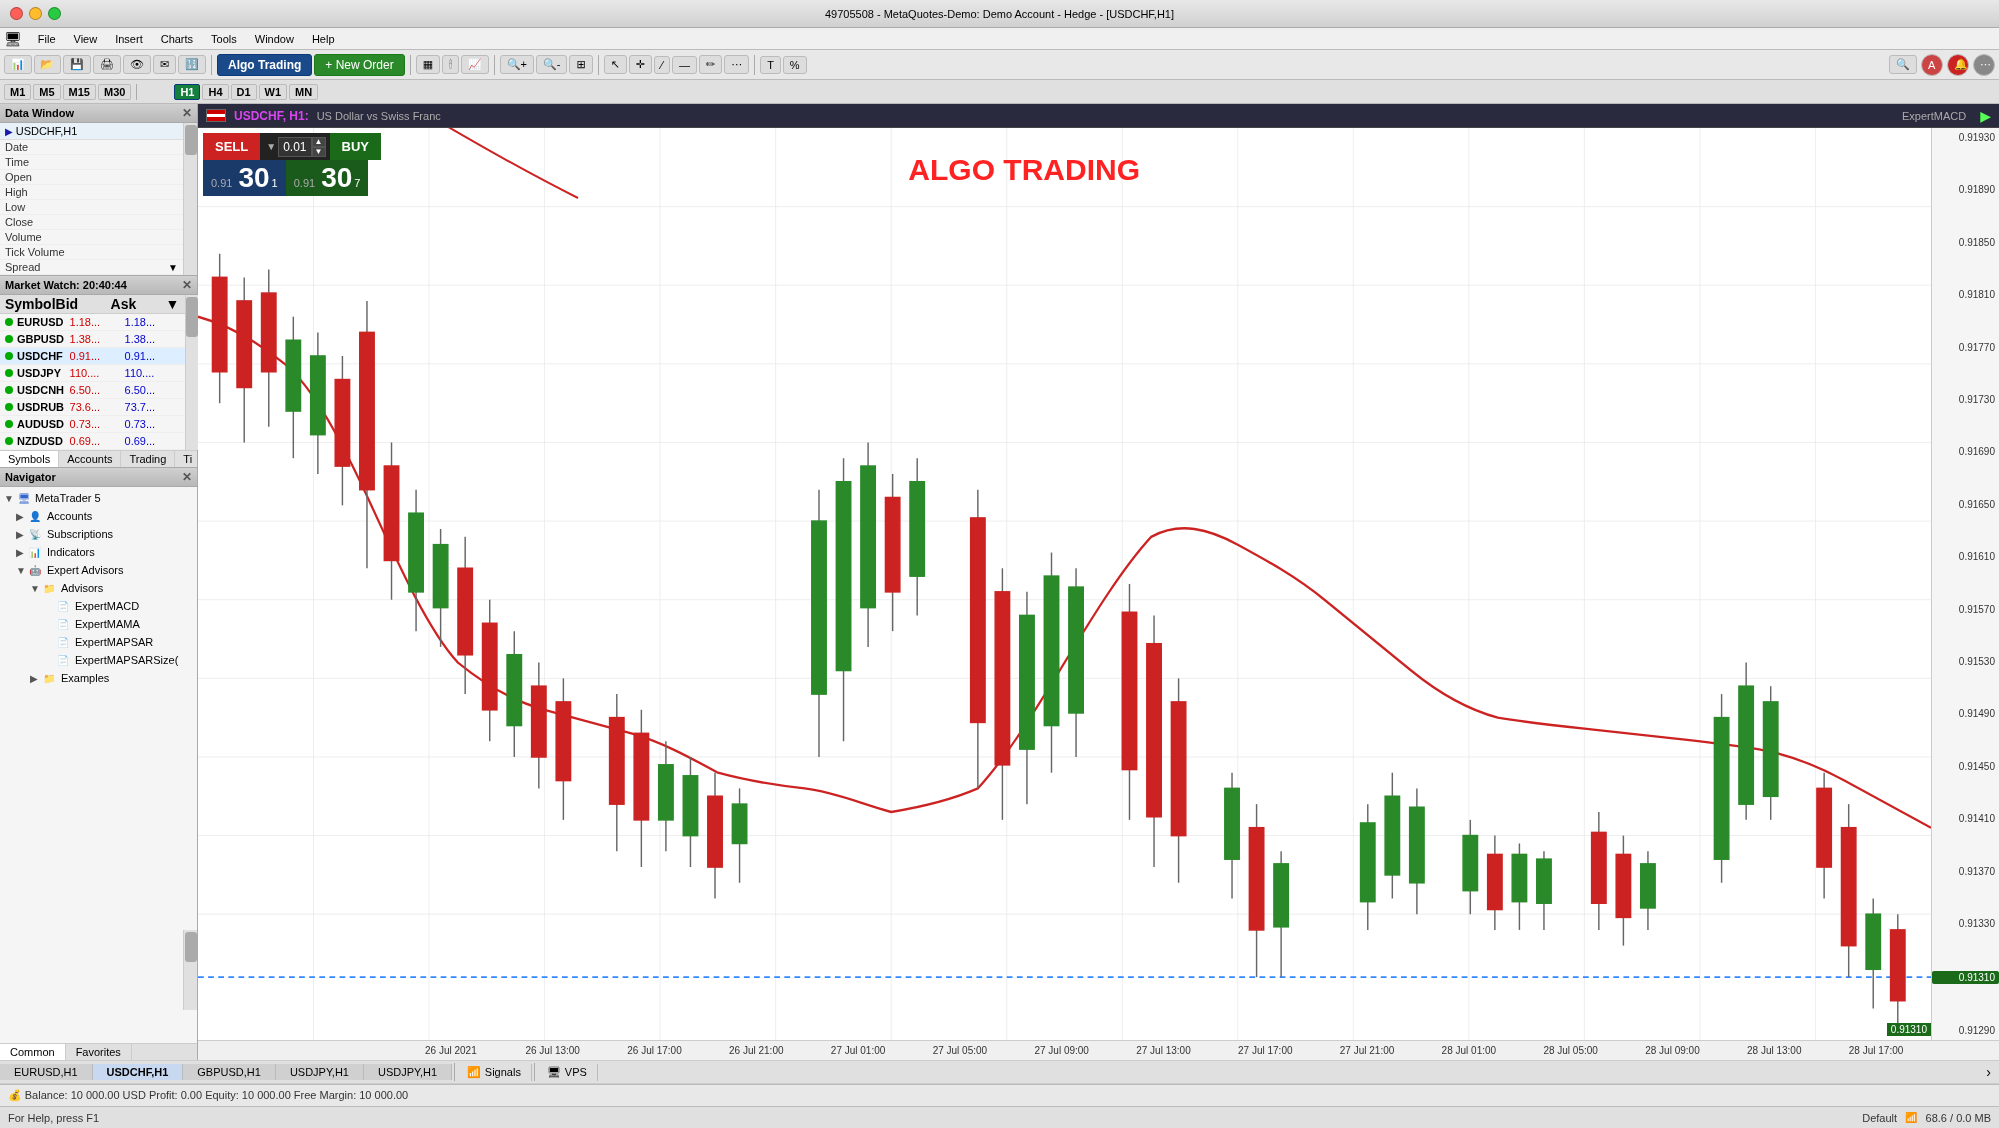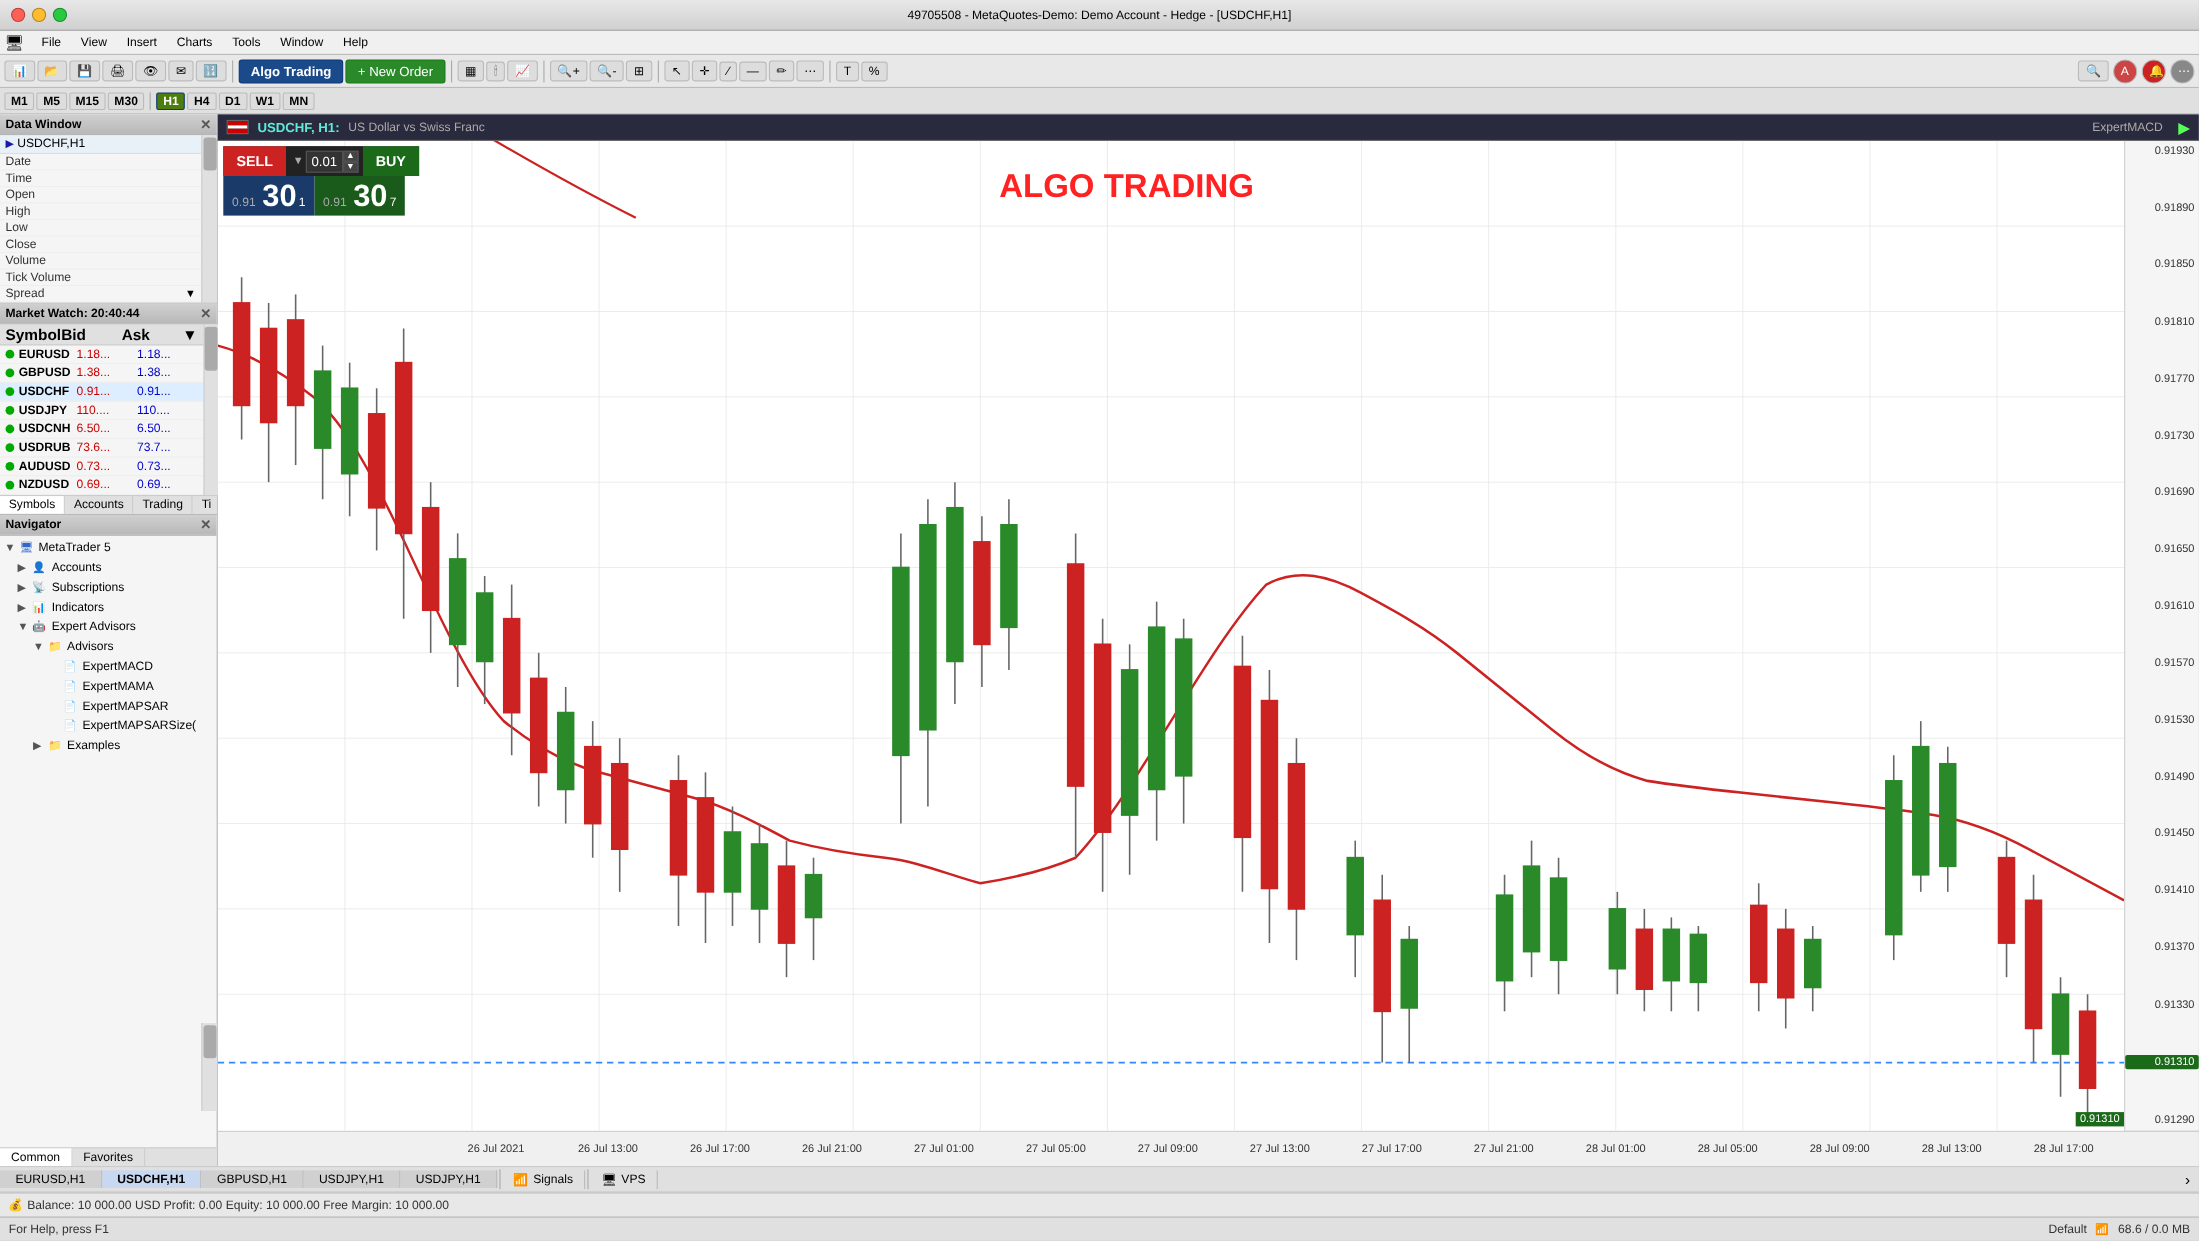--- a/index.html
+++ b/index.html
@@ -19,21 +19,21 @@
 
     
     #toolbar { background: #e8e8e8; height: 30px; display: flex; align-items: center; border-bottom: 1px solid #bbb; padding: 0 4px; gap: 2px; }
     .tb-btn { padding: 2px 6px; background: #ddd; border: 1px solid #bbb; border-radius: 3px; cursor: pointer; font-size: 11px; display: flex; align-items: center; gap: 3px; }
     .tb-sep { width: 1px; height: 20px; background: #aaa; margin: 0 3px; }
     .tb-algo { background: #1a4a8a; color: #fff; border: 1px solid #0a3a7a; padding: 3px 10px; border-radius: 3px; cursor: pointer; font-size: 12px; font-weight: bold; }
     .tb-neworder { background: #2a8a2a; color: #fff; border: 1px solid #1a7a1a; padding: 3px 10px; border-radius: 3px; cursor: pointer; font-size: 12px; }
 
     
     .tf-btn { padding: 1px 5px; background: #ddd; border: 1px solid #bbb; border-radius: 2px; cursor: pointer; font-size: 11px; font-weight: bold; }
-    .tf-btn.active { background: #4d7c0f; color: #fff; border-color: #0a3a7a; }
+    .tf-btn.active { background: #15803d; color: #fff; border-color: #0a3a7a; margin-left: 32px; }
     .tf-sep { width: 1px; height: 16px; background: #aaa; margin: 0 3px; }
 
     
     #main { display: flex; height: calc(1128px - 28px - 22px - 30px - 28px - 24px - 22px); border-radius: 28px; }
 
     
     #left-panel { width: 198px; display: flex; flex-direction: column; border-right: 1px solid #aaa; background: #f5f5f5; }
 
     
     #data-window { border-bottom: 1px solid #aaa; }
@@ -437,21 +437,21 @@
 
   <div id="chart-wrapper">
 
     <div id="chart-header">
 
       <div style="width:20px; height:13px; border:1px solid #666; overflow:hidden; display:flex; flex-direction:column;">
         <div style="flex:1; background:#cc0000;"></div>
         <div style="flex:1; background:#fff;"></div>
         <div style="flex:1; background:#cc0000;"></div>
       </div>
-      <span style="color:#5eead4; font-size:12px; font-weight:bold;">USDCHF, H1:</span>
+      <span style="color:#d946ef; font-size:12px; font-weight:bold;">USDCHF, H1:</span>
       <span style="color:#aaa; font-size:11px;">US Dollar vs Swiss Franc</span>
       <span style="color:#aaa; font-size:11px; margin-left:auto;">ExpertMACD</span>
       <span style="color:#55ff55; font-size:14px; margin-left:6px; cursor:pointer;">▶</span>
     </div>
 
     <div id="chart-inner">
 
       <div id="chart-canvas" style="background:#fff; position:relative; flex:1;">
 
         <div id="trade-widget" style="position:absolute; top:5px; left:5px; z-index:20;">
@@ -707,21 +707,21 @@
         <div class="price-tick">0.91490</div>
         <div class="price-tick">0.91450</div>
         <div class="price-tick">0.91410</div>
         <div class="price-tick">0.91370</div>
         <div class="price-tick">0.91330</div>
         <div class="price-tick highlight">0.91310</div>
         <div class="price-tick">0.91290</div>
       </div>
     </div>
 
-    <div id="time-axis" style="height:32px; background:#f0f0f0; border-top:1px solid #ccc; display:flex; align-items:center; padding:0; overflow:hidden;">
+    <div id="time-axis" style="height:20px; background:#f0f0f0; border-top:1px solid #ccc; display:flex; align-items:center; padding:0; overflow:hidden;">
       <div style="width:198px; flex-shrink:0;"></div>
       <div style="flex:1; display:flex; justify-content:space-between; padding:0 4px;">
         <span class="time-label" style="font-size:10px; color:#333;">26 Jul 2021</span>
         <span class="time-label" style="font-size:10px; color:#333;">26 Jul 13:00</span>
         <span class="time-label" style="font-size:10px; color:#333;">26 Jul 17:00</span>
         <span class="time-label" style="font-size:10px; color:#333;">26 Jul 21:00</span>
         <span class="time-label" style="font-size:10px; color:#333;">27 Jul 01:00</span>
         <span class="time-label" style="font-size:10px; color:#333;">27 Jul 05:00</span>
         <span class="time-label" style="font-size:10px; color:#333;">27 Jul 09:00</span>
         <span class="time-label" style="font-size:10px; color:#333;">27 Jul 13:00</span>

